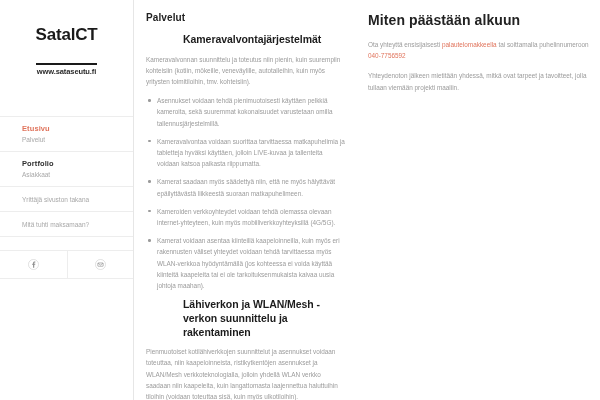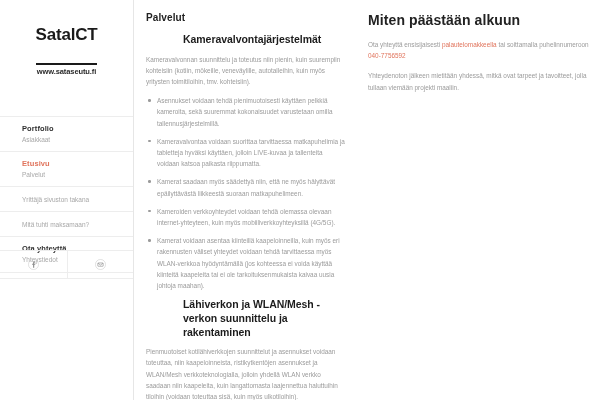--- a/index.html
+++ b/index.html
@@ -120,37 +120,33 @@
 <div class="page">
 
   <aside class="sidebar">
 
     <div class="brand">
       <div class="brand-title">SatalCT</div>
       <div class="brand-sub">www.sataseutu.fi</div>
     </div>
 
     <nav class="nav">
+      <div class="nav-item active">
+        <div class="nav-label">Etusivu</div>
+        <div class="nav-desc">Palvelut</div>
+      </div>
       <div class="nav-item">
         <div class="nav-label">Portfolio</div>
         <div class="nav-desc">Asiakkaat</div>
-      </div>
-      <div class="nav-item active">
-        <div class="nav-label">Etusivu</div>
-        <div class="nav-desc">Palvelut</div>
       </div>
       <div class="nav-item">
         <div class="nav-desc">Yrittäjä sivuston takana</div>
       </div>
       <div class="nav-item">
         <div class="nav-desc">Mitä tuhti maksamaan?</div>
-      </div>
-      <div class="nav-item">
-        <div class="nav-label">Ota yhteyttä</div>
-        <div class="nav-desc">Yhteystiedot</div>
       </div>
     </nav>
 
     <div class="social">
       <div class="social-cell">
         <span>
           <svg width="11" height="11" viewBox="0 0 24 24" aria-hidden="true">
             <circle cx="12" cy="12" r="11" fill="none" stroke="#c9c9c9" stroke-width="1.2"></circle>
             <path d="M13.6 19v-6.3h2.1l.32-2.45h-2.42V8.69c0-.71.2-1.19 1.21-1.19h1.29V5.31c-.22-.03-.99-.1-1.89-.1-1.87 0-3.15 1.14-3.15 3.24v1.8H8.95v2.45h2.12V19z" fill="#8e8e8e"></path>
           </svg>

